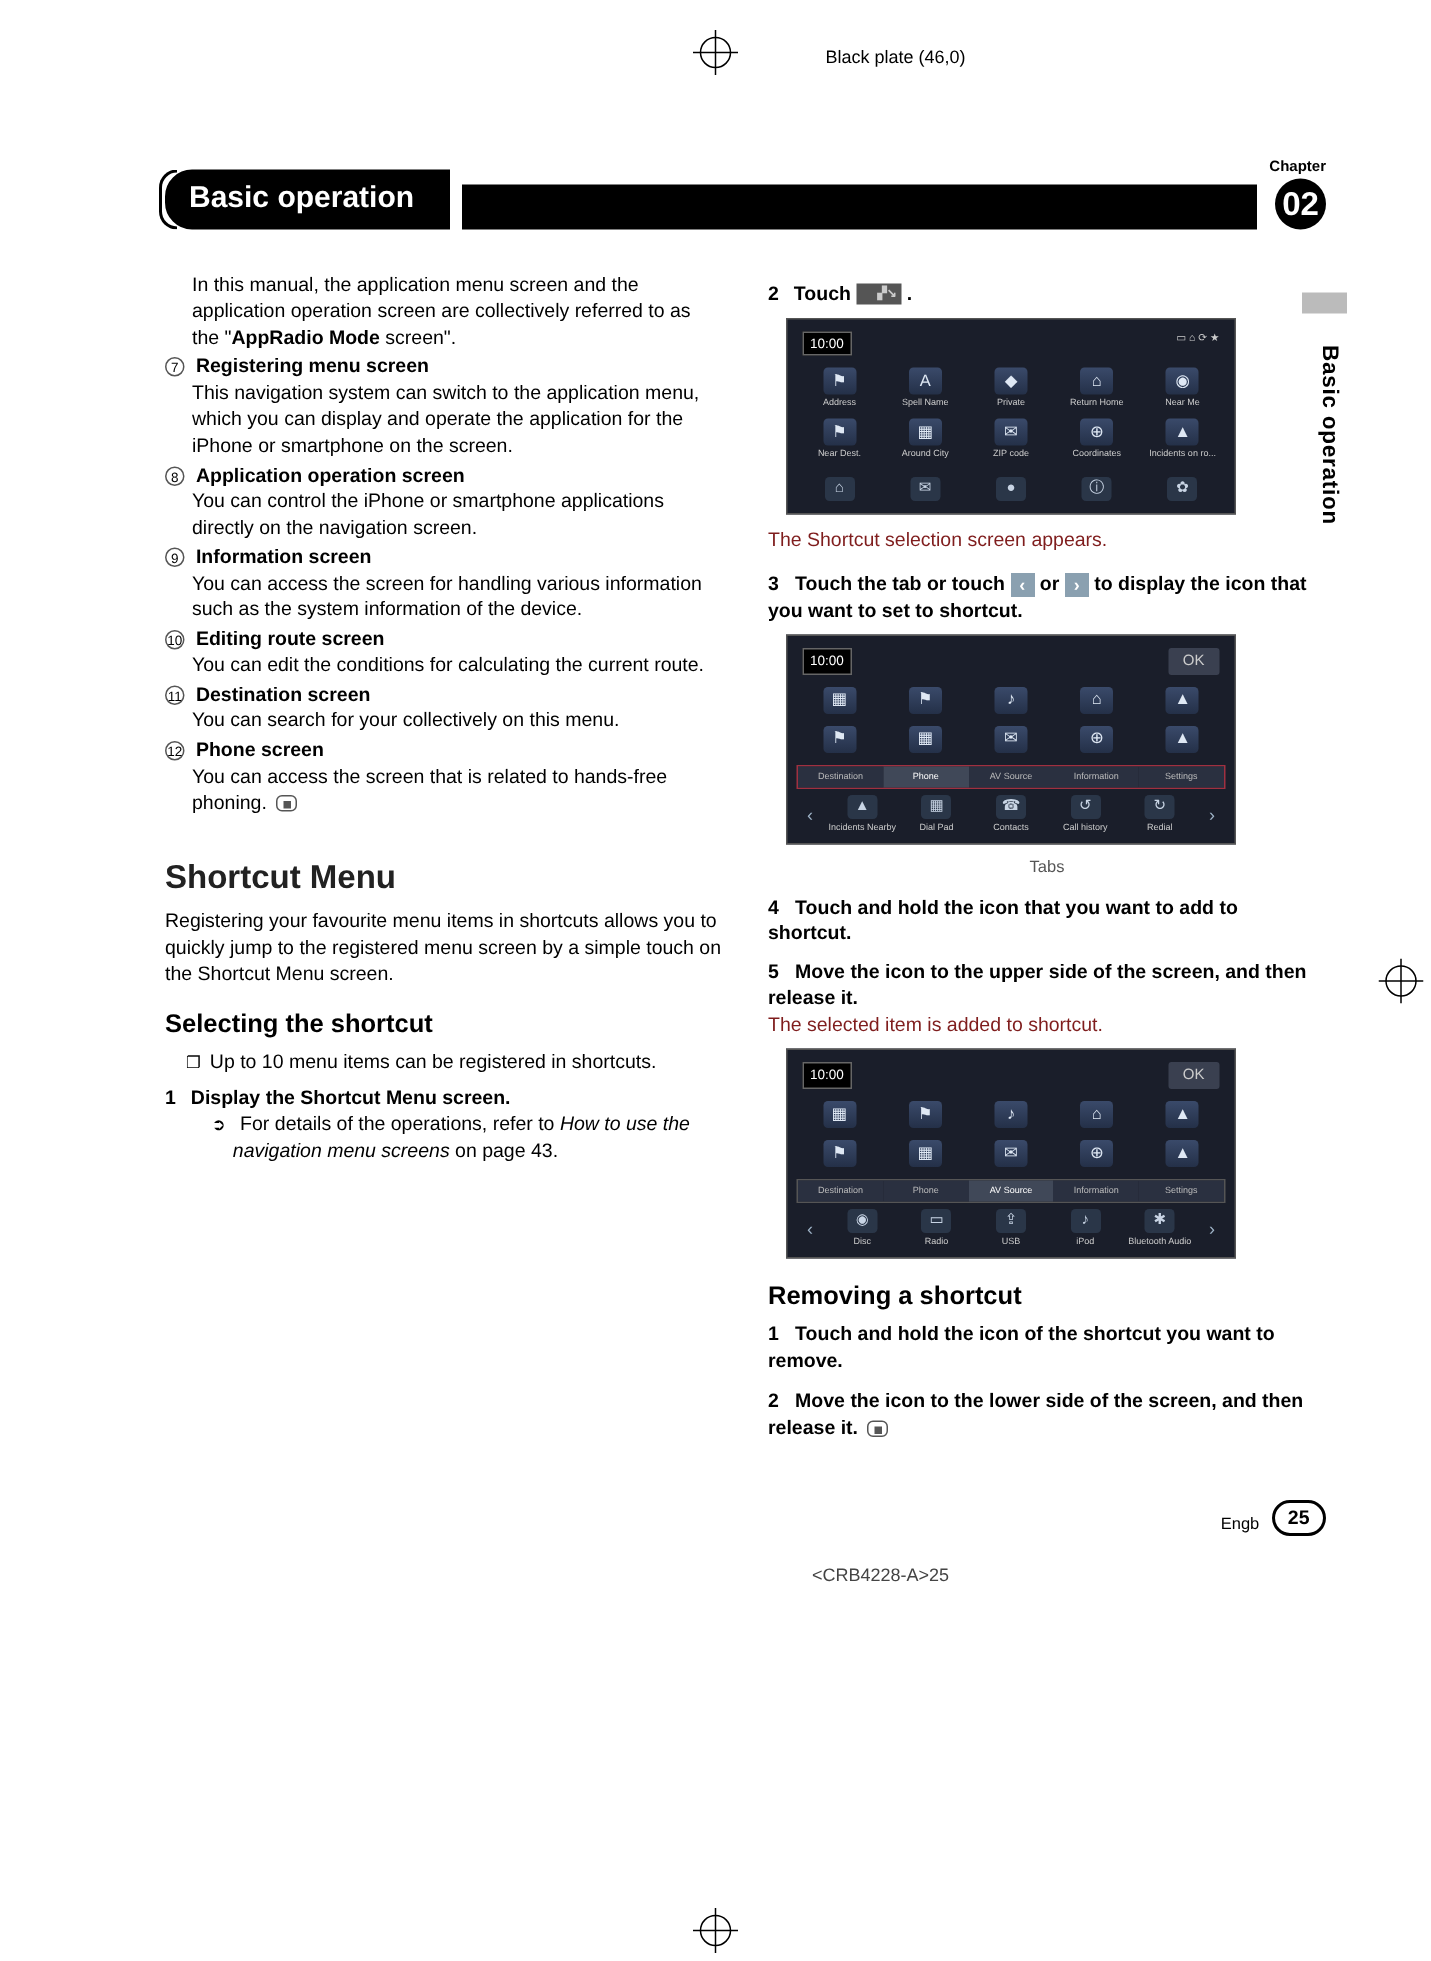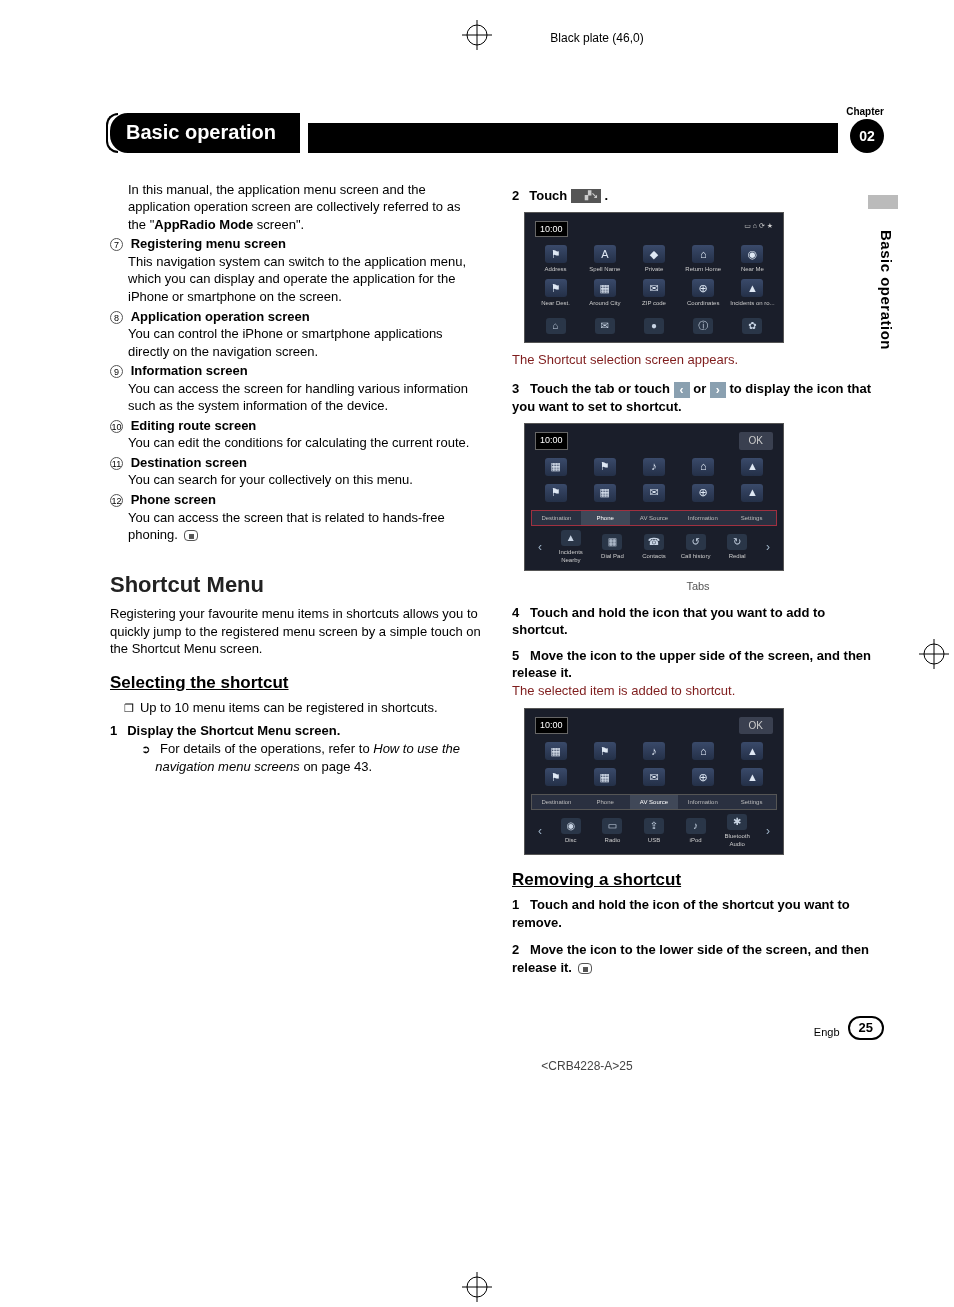--- a/index.html
+++ b/index.html
@@ -34,21 +34,21 @@
   .chapter-small { font-size: 10px; font-weight: bold; margin-top: 19px; }
   .chapter-badge {
     display: inline-block;
     background: #000;
     color: #fff;
     border-radius: 50%;
     width: 34px; height: 34px;
     line-height: 34px;
     text-align: center;
     font-weight: bold;
-    font-size: 14px;
+    font-size: 22px;
   }
   .title-pill {
     background: #000;
     color: #fff;
     font-weight: bold;
     font-size: 20px;
     padding: 4px 22px 5px 14px;
     border-radius: 18px 0 0 18px;
     border: 2px solid #000;
     position: relative;
@@ -88,21 +88,20 @@
   .section-title {
     color: #222;
     font-size: 22px;
     font-weight: bold;
     margin: 26px 0 6px 0;
   }
   .sub-title {
     font-weight: bold;
     font-size: 17px;
     margin: 14px 0 4px 0;
-    text-decoration: underline;
   }
   .note-icon::before { content: "❐"; margin-right: 6px; font-size: 11px; }
   .arrow-icon::before { content: "➲"; margin-right: 6px; font-size: 11px; }
   .step-row { display: flex; gap: 10px; margin-top: 6px; }
   .step-num { font-weight: bold; }
   .italic { font-style: italic; }
   .stop-icon {
     display: inline-block;
     border: 1px solid #555;
     border-radius: 4px;
@@ -129,21 +128,21 @@
     width: 30px; height: 14px;
     font-size: 8px;
     text-align: right;
     padding-right: 3px;
     vertical-align: middle;
     line-height: 14px;
   }
   .screenshot {
     background: #1a1e2a;
     border: 1px solid #555;
-    width: 260px;
+    width: 300px;
     padding: 6px;
     margin: 8px 0 8px 12px;
     color: #ccc;
     font-size: 7px;
   }
   .scr-top { display: flex; justify-content: space-between; padding: 2px 4px; }
   .scr-time { background: #000; color: #fff; padding: 1px 4px; font-size: 9px; border: 1px solid #666; }
   .scr-ok { background: #3a4050; padding: 2px 10px; font-size: 10px; border-radius: 2px; }
   .scr-row { display: flex; justify-content: space-around; margin-top: 6px; }
   .scr-cell { flex: 1; text-align: center; font-size: 6px; }

